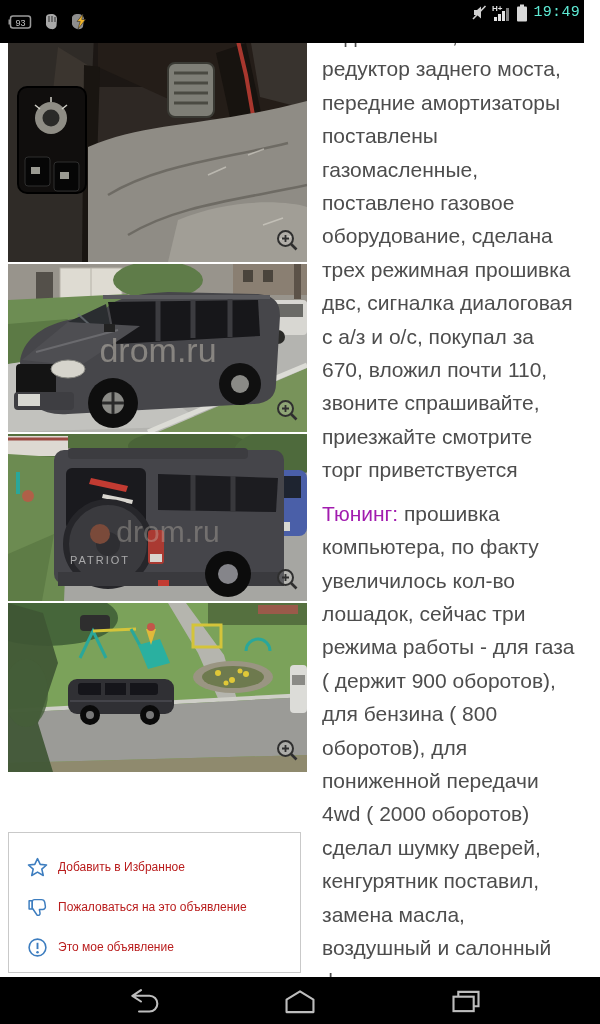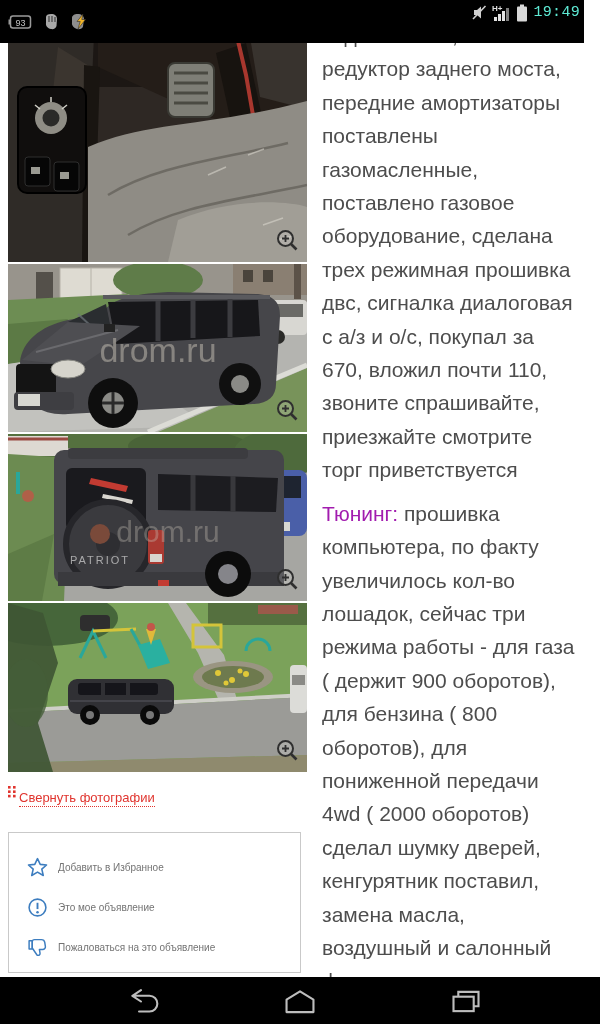--- a/index.html
+++ b/index.html
@@ -35,21 +35,21 @@
   .collapse-link {
     color:#e0342e; font-size:13px; text-decoration:none;
     border-bottom:1px dotted #e0342e; padding-bottom:1px; margin-top:4px;
   }
   
   .action-card {
     position:absolute; left:8px; top:832px; width:293px; height:141px;
     border:1px solid #c9c9c9; background:#fff; z-index:1; padding:14px 0 0 18px;
   }
   .action-item { display:flex; align-items:center; gap:10px; height:40px; cursor:pointer; }
-  .action-item a { color:#737373; font-size:10px; text-decoration:none; }
+  .action-item a { color:#b91c1c; font-size:12px; text-decoration:none; }
   
   .description {
     position:absolute; left:322px; top:19px; width:276px; z-index:0;
     color:#4d4d4d; font-size:21px; line-height:33.4px;
   }
   .description p { margin:0; white-space:pre-line; }
   .description p.p2 { margin-top:10px; }
   .tuning-label { color:#a21caf; white-space:pre-line; }
   .tuning-text { white-space:pre-line; }
 </style>
@@ -264,53 +264,42 @@
     </svg>
     <button class="zoom-btn">
       <svg viewBox="0 0 23 23" width="23" height="23">
         <circle cx="9.5" cy="9.5" r="7.5" fill="rgba(250,250,250,0.18)" stroke="#2f2f2f" stroke-width="2"></circle>
         <path d="M6,9.5 h7 M9.5,6 v7" stroke="#2f2f2f" stroke-width="1.8"></path>
         <line x1="15" y1="15" x2="20.5" y2="20.5" stroke="#2f2f2f" stroke-width="2.6"></line>
       </svg>
     </button>
   </div>
 
-  <div class="collapse-row">
-    <svg width="8" height="12" viewBox="0 0 8 12">
-      <rect x="0" y="0" width="2.6" height="2.6" fill="#e0342e"></rect>
-        <rect x="5" y="0" width="2.6" height="2.6" fill="#e0342e"></rect>
-      <rect x="0" y="4.4" width="2.6" height="2.6" fill="#e0342e"></rect>
-        <rect x="5" y="4.4" width="2.6" height="2.6" fill="#e0342e"></rect>
-      <rect x="0" y="8.8" width="2.6" height="2.6" fill="#e0342e"></rect>
-        <rect x="5" y="8.8" width="2.6" height="2.6" fill="#e0342e"></rect>
-    </svg>
-    <a class="collapse-link" href="#">Свернуть фотографии</a>
-  </div>
 
   <div class="action-card">
     <div class="action-item">
       <svg width="21" height="21" viewBox="0 0 20 20">
         <path d="M10,1.6 L12.6,7 L18.6,7.6 L14.1,11.6 L15.5,17.6 L10,14.4 L4.5,17.6 L5.9,11.6 L1.4,7.6 L7.4,7 Z" fill="none" stroke="#3d7dbf" stroke-width="1.5" stroke-linejoin="round"></path>
       </svg>
       <a href="#">Добавить в Избранное</a>
+    </div>
+    <div class="action-item">
+      <svg width="21" height="21" viewBox="0 0 20 20">
+        <path d="M2,3.5 h3 v8 h-3 z" fill="none" stroke="#3d7dbf" stroke-width="1.4" stroke-linejoin="round"></path>
+        <path d="M5,10.5 V4.5 c0,-1.2 1,-2 2.2,-2 h6.5 c1.8,0 3,1.2 3.2,2.6 l0.6,3.8 c0.3,1.6 -0.9,3 -2.6,3 h-3.1 l0.6,3.4 c0.2,1.2 -0.7,2.2 -1.8,2.2 c-0.6,0 -1.1,-0.3 -1.4,-0.8 Z" fill="none" stroke="#3d7dbf" stroke-width="1.4" stroke-linejoin="round"></path>
+      </svg>
+      <a href="#">Пожаловаться на это объявление</a>
     </div>
     <div class="action-item">
       <svg width="21" height="21" viewBox="0 0 20 20">
         <circle cx="10" cy="10" r="8" fill="none" stroke="#3d7dbf" stroke-width="1.5"></circle>
         <line x1="10" y1="5.5" x2="10" y2="11.5" stroke="#3d7dbf" stroke-width="1.8"></line>
         <circle cx="10" cy="14.5" r="1.2" fill="#3d7dbf"></circle>
       </svg>
       <a href="#">Это мое объявление</a>
-    </div>
-    <div class="action-item">
-      <svg width="21" height="21" viewBox="0 0 20 20">
-        <path d="M2,3.5 h3 v8 h-3 z" fill="none" stroke="#3d7dbf" stroke-width="1.4" stroke-linejoin="round"></path>
-        <path d="M5,10.5 V4.5 c0,-1.2 1,-2 2.2,-2 h6.5 c1.8,0 3,1.2 3.2,2.6 l0.6,3.8 c0.3,1.6 -0.9,3 -2.6,3 h-3.1 l0.6,3.4 c0.2,1.2 -0.7,2.2 -1.8,2.2 c-0.6,0 -1.1,-0.3 -1.4,-0.8 Z" fill="none" stroke="#3d7dbf" stroke-width="1.4" stroke-linejoin="round"></path>
-      </svg>
-      <a href="#">Пожаловаться на это объявление</a>
     </div>
   </div>
 
   <div class="description">
     <p>подшипниках, заменен
 редуктор заднего моста,
 передние амортизаторы
 поставлены
 газомасленные,
 поставлено газовое

